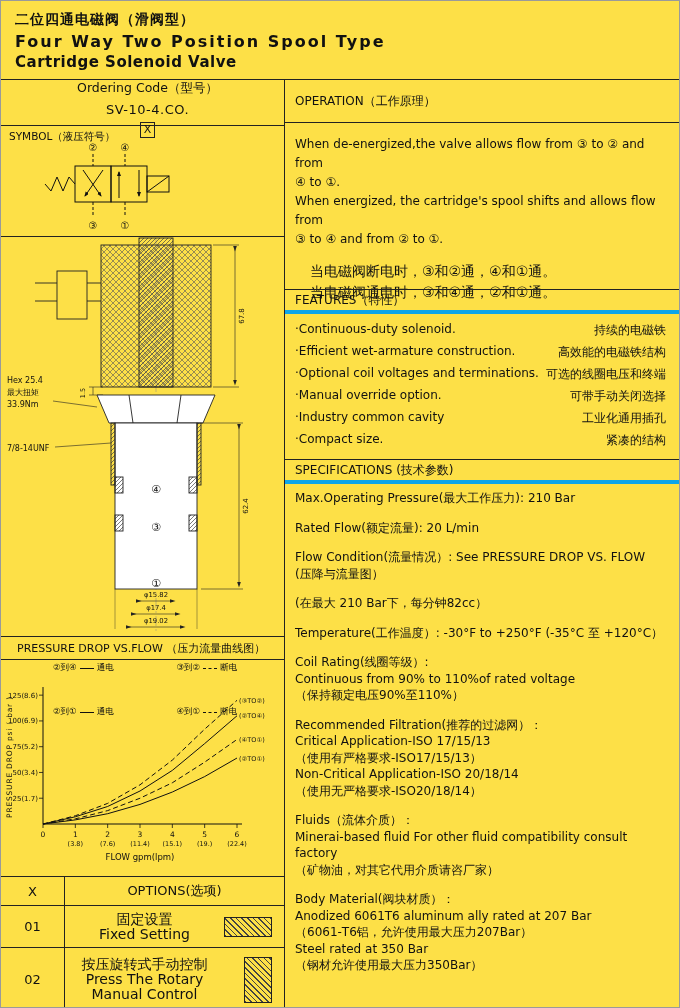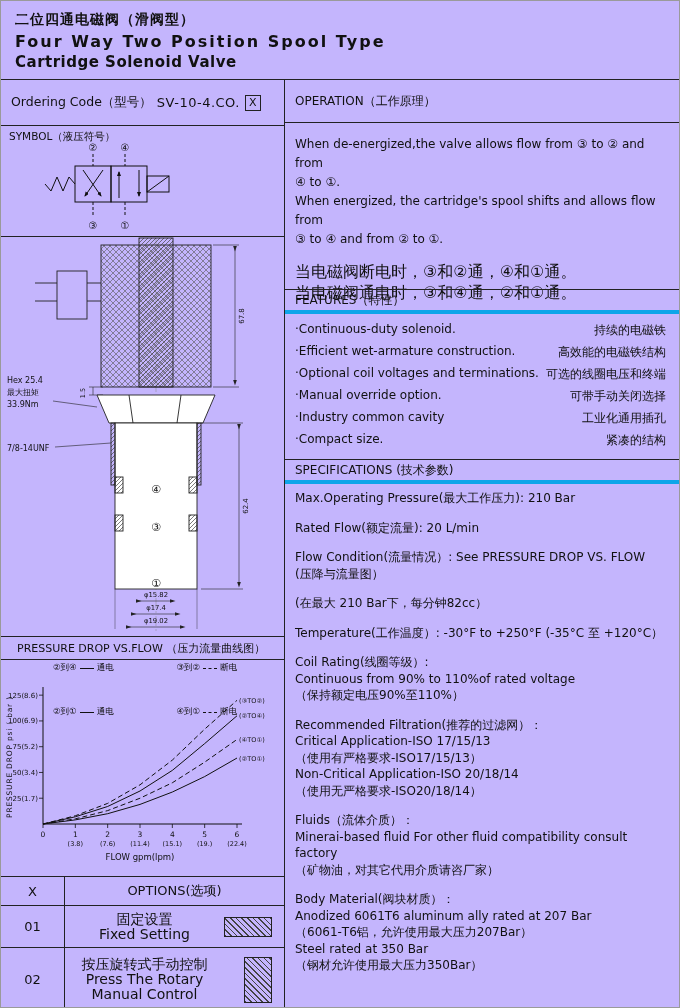--- a/index.html
+++ b/index.html
@@ -1,26 +1,26 @@
 <!DOCTYPE html>
 <html><head>
 <meta charset="utf-8">
 <style>
   html,body{margin:0;padding:0;background:#e9e9e9;}
-  .page{position:relative;width:680px;height:1008px;background:#c4b5fd;color:#111;
+  .page{position:relative;width:680px;height:1008px;background:#fde047;color:#111;
         font-family:"DejaVu Sans","Liberation Sans",sans-serif;overflow:hidden;border:1px solid #9a9a9a;box-sizing:border-box;}
   .doc-header{position:absolute;left:14px;top:10px;}
   .title-cn{font-size:14px;font-weight:bold;letter-spacing:1px;}
   .title-en1{font-size:16px;font-weight:bold;letter-spacing:2px;margin-top:3px;}
   .title-en2{font-size:15px;font-weight:bold;letter-spacing:0.5px;margin-top:2px;}
   .rule-top{position:absolute;left:0;right:0;top:78px;border-top:1px solid #222;}
 
   
   #ordering-row{position:absolute;left:0;top:79px;width:283px;height:46px;border-bottom:1px solid #222;
-                display:flex;align-items:center;padding-left:10px;box-sizing:border-box;gap:5px;}
+                display:flex;align-items:center;padding-left:10px;box-sizing:border-box;gap:5px;flex-direction:column;}
   .ord-label{font-size:12.5px;}
   .ord-code{font-size:13px;letter-spacing:0.5px;}
   .ord-x{border:1px solid #222;font-size:11px;padding:0 3px;line-height:14px;}
 
   #symbol-section{position:absolute;left:0;top:125px;width:283px;height:111px;border-bottom:1px solid #222;box-sizing:border-box;}
   .sym-label{position:absolute;left:8px;top:4px;font-size:10.5px;}
   #symbol-svg{position:absolute;left:4px;top:12px;width:272px;height:96px;}
   #symbol-svg text{font-size:10px;text-anchor:middle;fill:#111;}
 
   #drawing-section{position:absolute;left:0;top:236px;width:283px;height:399px;}
@@ -51,21 +51,21 @@
             background:repeating-linear-gradient(45deg,#444 0,#444 1px,transparent 1px,transparent 4px);}
   .hatch-wide{width:46px;height:18px;}
   .hatch-tall{width:26px;height:44px;}
 
   
   #right-col{position:absolute;left:283px;top:79px;width:396px;height:929px;border-left:1px solid #222;box-sizing:border-box;}
   #op-header{position:absolute;left:0;right:0;top:0;height:43px;border-bottom:1px solid #222;}
   #op-body{position:absolute;left:0;right:0;top:43px;height:166px;padding:12px 10px 0 10px;box-sizing:border-box;}
   .op-line-en{font-size:12px;line-height:19px;}
   .op-gap{height:12px;}
-  .op-line-cn{font-size:16px;line-height:21px;}
+  .op-line-cn{font-size:14px;line-height:21px;margin-left:15px;}
   .boxed{border-top:1px solid #222;border-bottom:4px solid #0ea5e9;}
   #features-header{position:absolute;left:0;right:0;top:209px;height:25px;}
   #features-body{position:absolute;left:0;right:0;top:234px;padding-top:8px;}
   .feature-row{display:flex;justify-content:space-between;height:22px;padding:0 14px 0 10px;font-size:12px;}
   #specs-header{position:absolute;left:0;right:0;top:379px;height:25px;}
   #specs-body{position:absolute;left:0;right:0;top:400px;padding:10px 8px 0 10px;box-sizing:border-box;}
   .spec-group{margin-bottom:13px;}
   .spec-line{font-size:12px;line-height:16.5px;}
 </style>
 </head>

